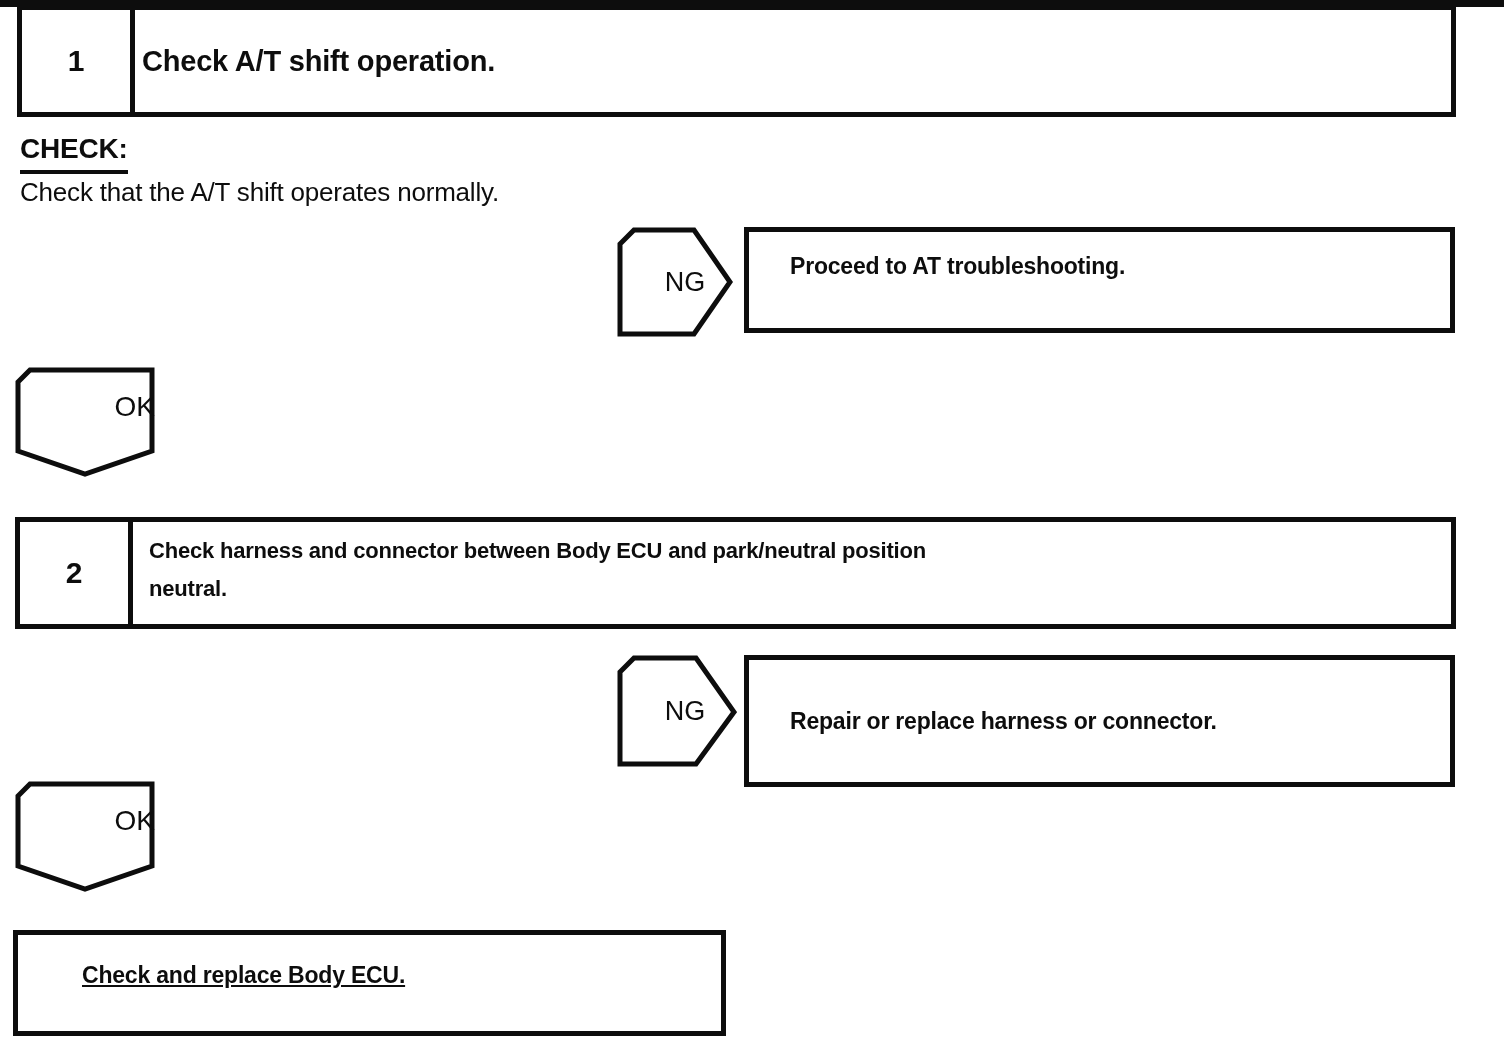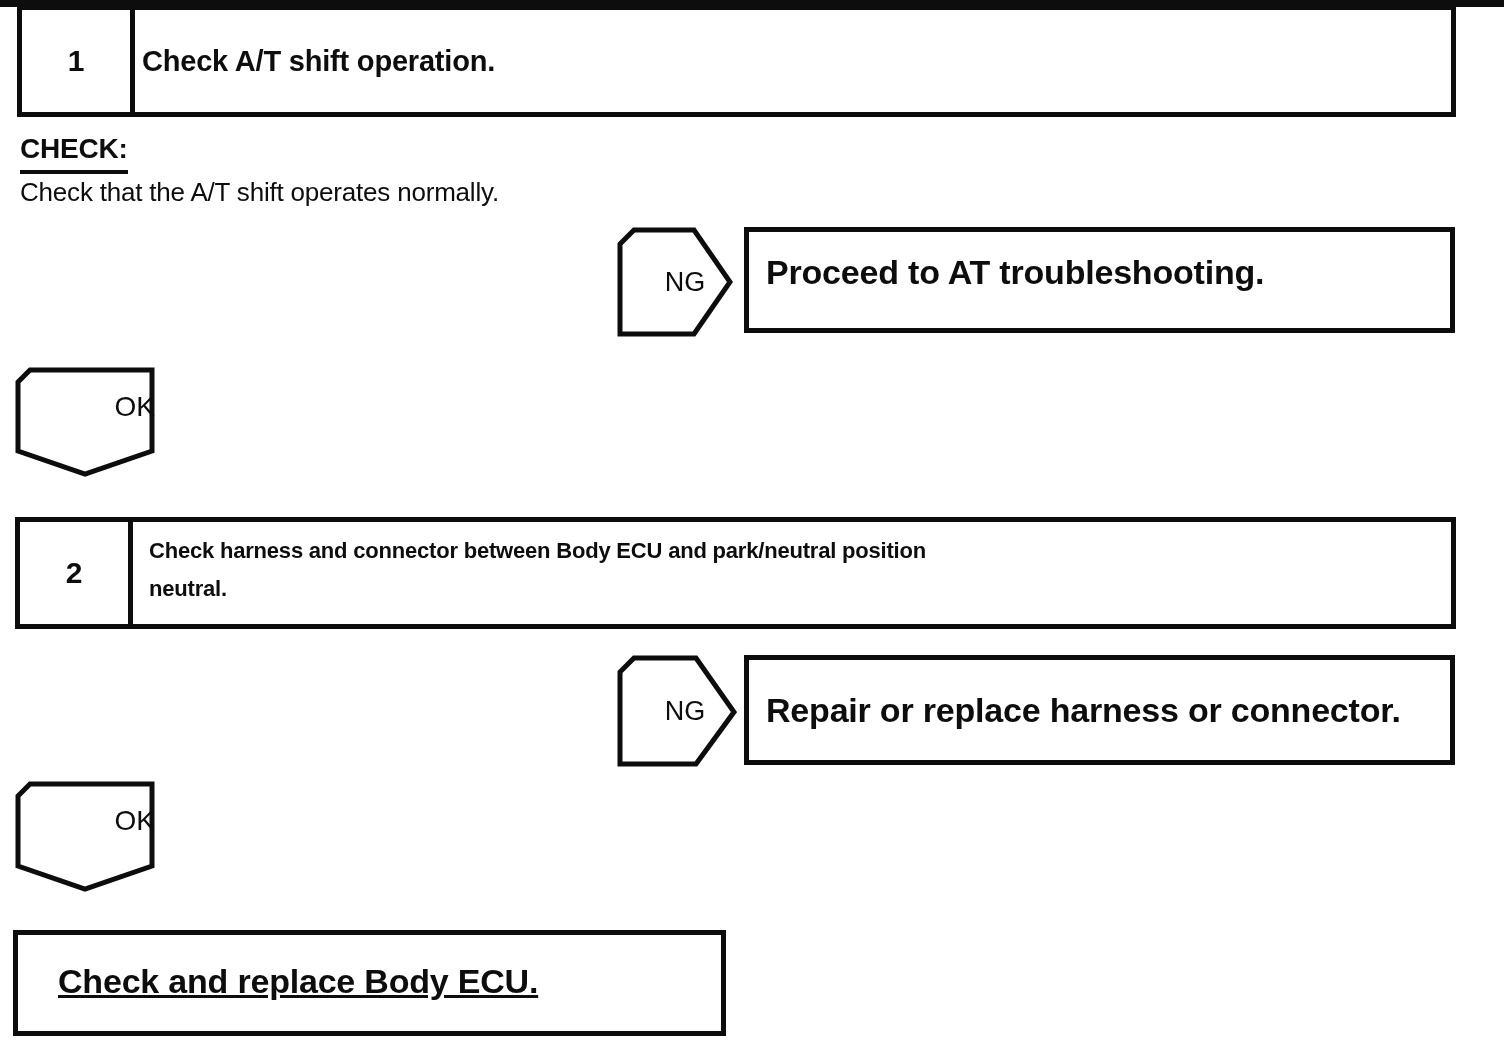--- a/index.html
+++ b/index.html
@@ -89,23 +89,24 @@
     font-size: 28px;
   }
 
   
   .result-box {
     border: 5px solid #0d0d0d;
     background: #ffffff;
   }
   .result-text {
     font-weight: 700;
-    font-size: 34px;
+    font-size: 23px;
     letter-spacing: -0.2px;
     padding-left: 17px;
+    margin-left: 24px;
   }
   .pad-top { padding-top: 21px; }
   .v-center {
     height: 100%;
     display: flex;
     align-items: center;
   }
   .final-pad { padding: 27px 0 0 40px; }
 </style>
 </head>
@@ -151,21 +152,21 @@
     </div>
   </div>
 
   <div class="abs shape" style="left:617px; top:655px; width:120px; height:112px;">
     <svg width="120" height="112" viewBox="0 0 120 112">
       <polygon points="3,17 17,3 79,3 117,57 79,109 3,109" fill="#ffffff" stroke="#0d0d0d" stroke-width="5"></polygon>
     </svg>
     <span class="shape-label ng-label">NG</span>
   </div>
 
-  <div class="abs result-box" style="left:744px; top:655px; width:711px; height:110px;">
+  <div class="abs result-box" style="left:744px; top:655px; width:711px; height:132px;">
     <div class="result-text v-center">Repair or replace harness or connector.</div>
   </div>
 
   <div class="abs shape" style="left:15px; top:781px; width:140px; height:111px;">
     <svg width="140" height="111" viewBox="0 0 140 111">
       <polygon points="3,15 15,3 137,3 137,85 70,108 3,85" fill="#ffffff" stroke="#0d0d0d" stroke-width="5"></polygon>
     </svg>
     <span class="shape-label ok-label">OK</span>
   </div>
 

